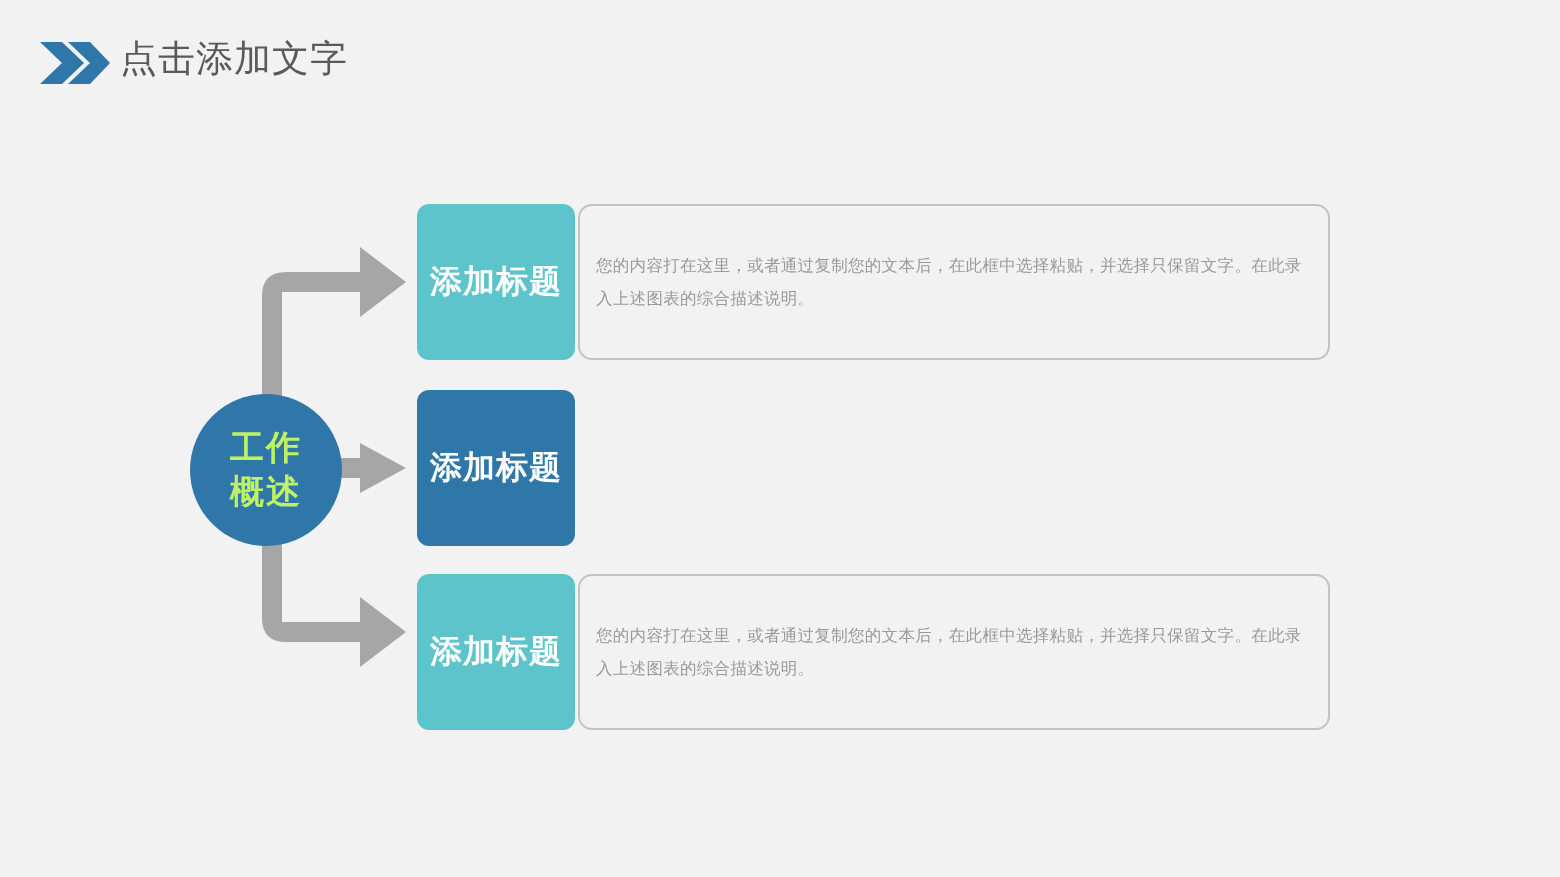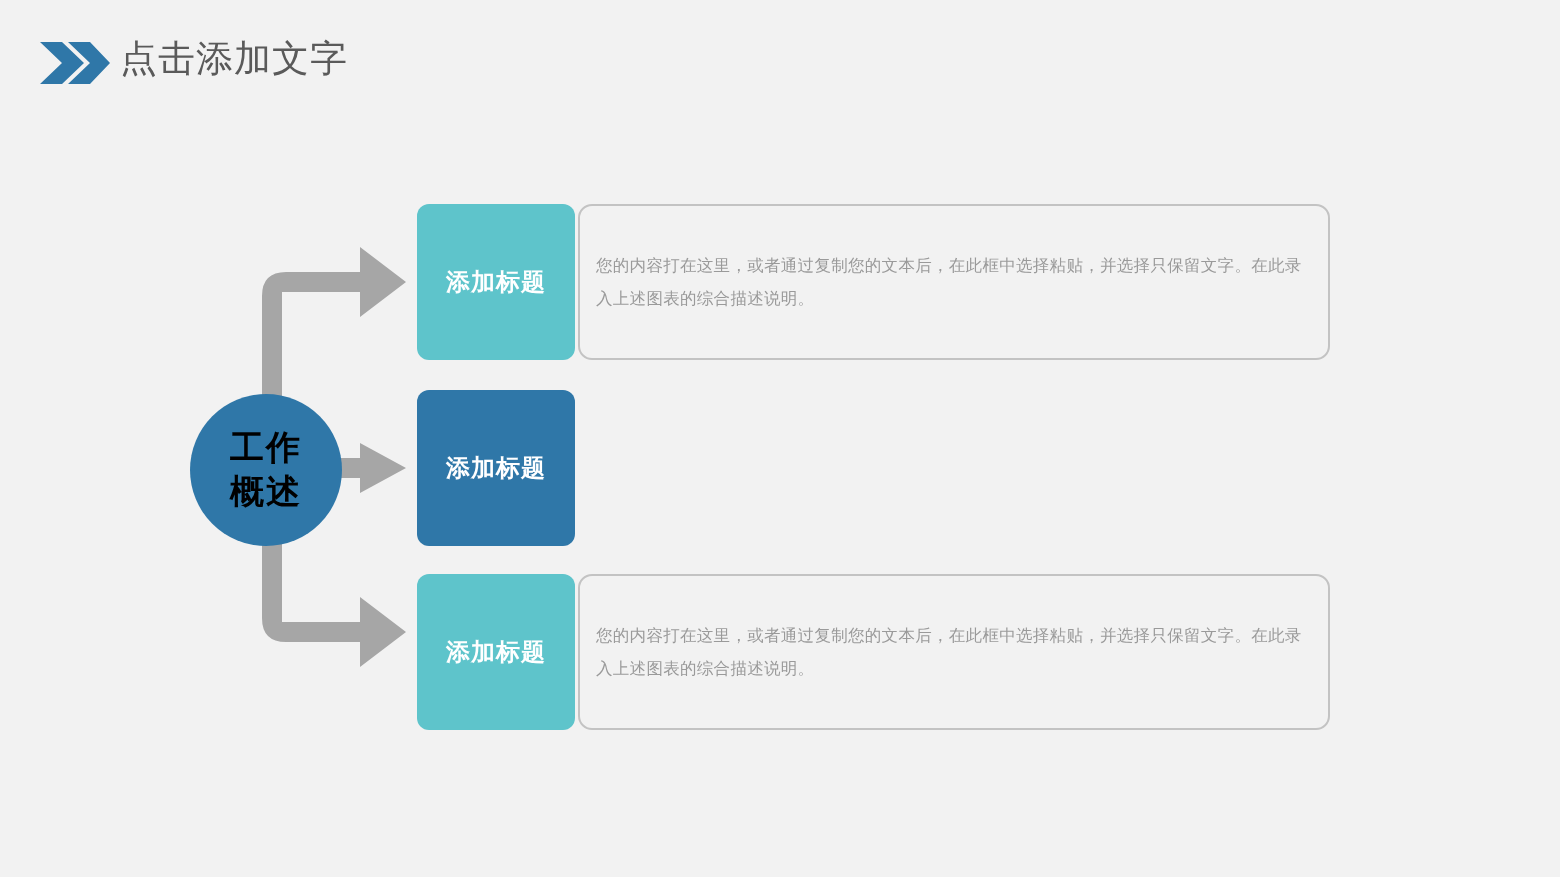--- a/index.html
+++ b/index.html
@@ -61,21 +61,21 @@
     left: 190px;
     top: 394px;
     width: 152px;
     height: 152px;
     border-radius: 50%;
     background: #2f77a8;
     display: flex;
     flex-direction: column;
     align-items: center;
     justify-content: center;
-    color: #000000;
+    color: #bef264;
     font-size: 34px;
     font-weight: bold;
     line-height: 1.28;
     letter-spacing: 2px;
     z-index: 3;
   }
   .hub-line { display: block; }
 
   
   .row {
@@ -91,21 +91,21 @@
   .row-3 { top: 574px; }
 
   .title-box {
     width: 158px;
     height: 156px;
     border-radius: 12px;
     display: flex;
     align-items: center;
     justify-content: center;
     color: #ffffff;
-    font-size: 24px;
+    font-size: 32px;
     font-weight: bold;
     letter-spacing: 1px;
     flex: 0 0 auto;
   }
   .title-box.teal  { background: #5ec4cb; }
   .title-box.blue  { background: #2f77a8; }
 
   .content-box {
     margin-left: 3px;
     width: 752px;

